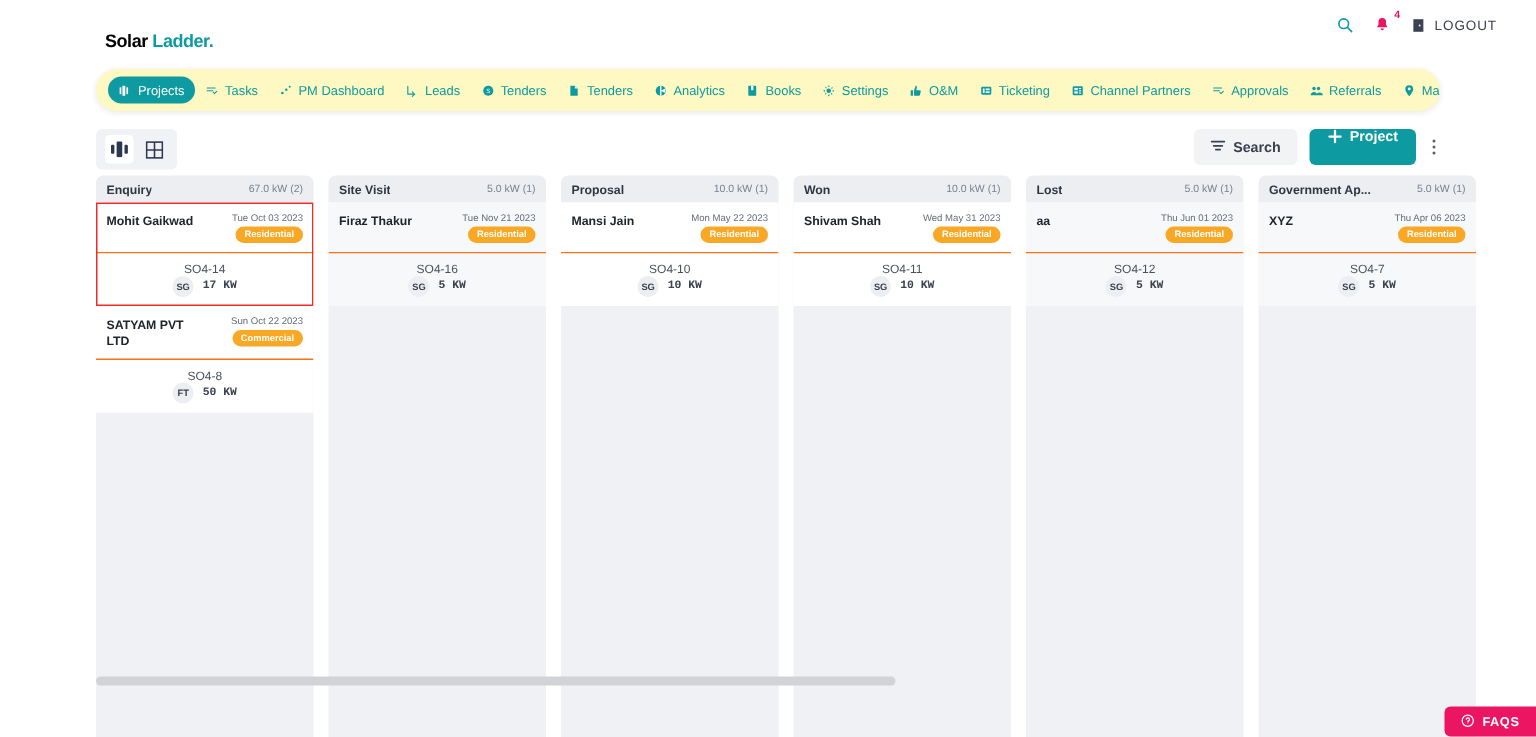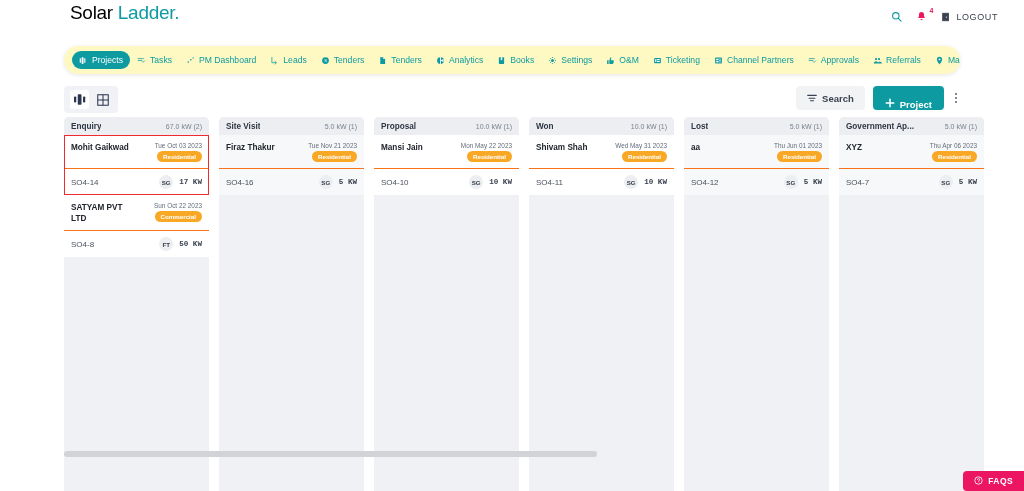--- a/index.html
+++ b/index.html
@@ -10,22 +10,22 @@
     overflow: hidden;
   }
 
   
   .header {
     position: absolute; left: 0; top: 0; width: 1024px; height: 40px;
     background: #ffffff;
     display: flex; align-items: center;
   }
   .logo {
-    position: absolute; left: 70px; top: 2px;
-    font-size: 19px; font-weight: normal; letter-spacing: -0.3px;
+    position: absolute; left: 70px; top: 20px;
+    font-size: 12px; font-weight: bold; letter-spacing: -0.3px;
     white-space: nowrap;
   }
   .logo .logo-teal { color: #0d9aa0; }
 
   .header-right {
     position: absolute; right: 26px; top: 11px;
     display: flex; align-items: center; gap: 14px;
   }
   .icon-btn { display: flex; align-items: center; cursor: pointer; }
   .bell-wrap { position: relative; display: flex; align-items: center; }
@@ -83,21 +83,21 @@
   }
   .btn-search {
     display: flex; align-items: center; gap: 5px;
     background: #f2f3f5; color: #39404e;
     border: none; border-radius: 4px;
     height: 24px; padding: 0 11px;
     font-size: 9.5px; font-weight: bold;
     font-family: "Liberation Sans", sans-serif; cursor: pointer;
   }
   .btn-project {
-    display: flex; align-items: flex-end; gap: 5px;
+    display: flex; align-items: flex-start; gap: 5px;
     background: #0d9aa0; color: #ffffff;
     border: none; border-radius: 4px;
     height: 24px; padding: 0 12px;
     font-size: 9.5px; font-weight: bold;
     font-family: "Liberation Sans", sans-serif; cursor: pointer;
   }
   .kebab {
     display: flex; flex-direction: column; gap: 2px; align-items: center;
     padding: 4px 3px; cursor: pointer;
   }
@@ -153,21 +153,21 @@
   .card-right { display: flex; flex-direction: column; align-items: flex-end; gap: 2px; }
   .card-date { font-size: 6.4px; color: #636c7a; white-space: nowrap; }
   .badge {
     background: #f9a825; color: #ffffff;
     font-size: 6.2px; font-weight: bold;
     border-radius: 7px; padding: 1.5px 6px;
     white-space: nowrap; line-height: 8px;
   }
   .card-bot {
     display: flex; justify-content: space-between; align-items: center;
-    padding: 6px 7px; background: #ffffff;
+    padding: 6px 18px; background: #ffffff; flex-direction: column;
   }
   .card-code { font-size: 8px; color: #4a515e; }
   .card-bot-right { display: flex; align-items: center; gap: 6px; }
   .avatar {
     width: 14px; height: 14px; border-radius: 50%;
     background: #eceef1; color: #39404e;
     font-size: 6.2px; font-weight: bold;
     display: flex; align-items: center; justify-content: center;
   }
   .card-kw { font-size: 7.6px; font-weight: bold; color: #3b4250; white-space: nowrap; font-family: Liberation Mono, monospace; }

